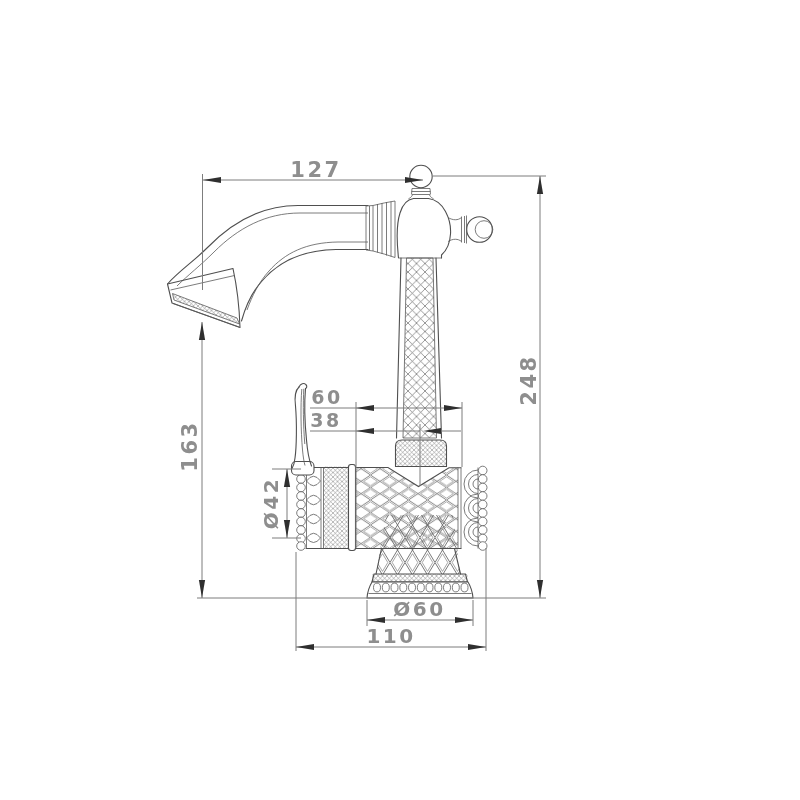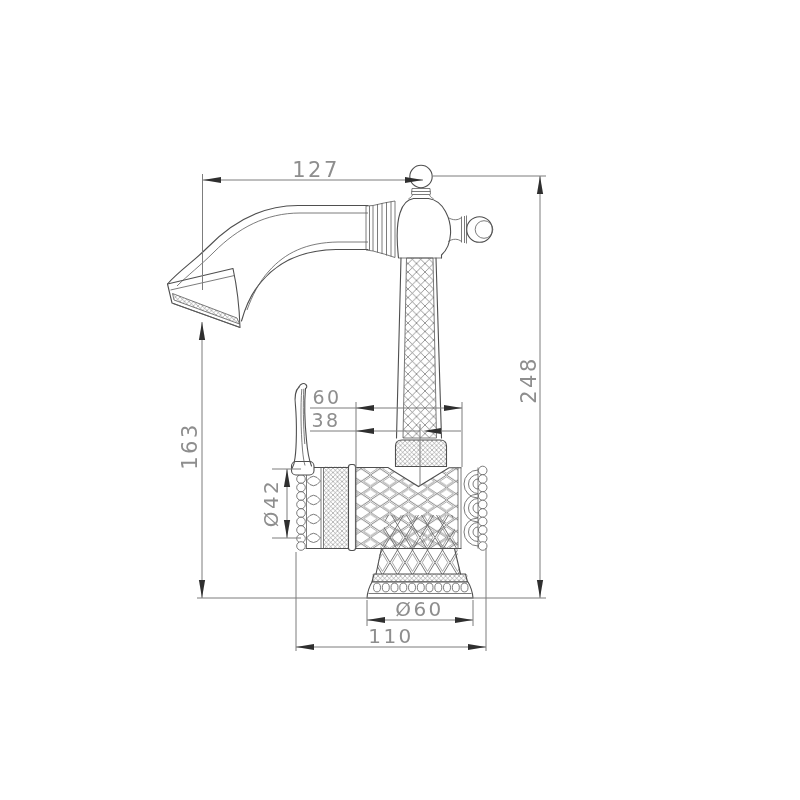--- a/index.html
+++ b/index.html
@@ -1,16 +1,16 @@
 <!DOCTYPE html>
 <html><head>
 <meta charset="utf-8">
 <style>
   html,body{margin:0;padding:0;background:#ffffff;}
-  .stage{width:800px;height:800px;position:relative;background:#fff;overflow:hidden;}
+  .stage{width:800px;height:800px;position:relative;background:#fff;overflow:hidden;font-weight:bold;}
   svg{display:block;}
   text{font-family:"DejaVu Sans","Liberation Sans",sans-serif;fill:#8e8e8e;letter-spacing:2.5px;}
   .dim-line{stroke:#7d7d7d;stroke-width:1;fill:none;}
   .arrow{fill:#2f2f2f;stroke:none;}
   .part{stroke:#4f4f4f;stroke-width:1.1;fill:none;stroke-linecap:round;}
   .part-thin{stroke:#5a5a5a;stroke-width:0.8;fill:none;}
   .white-fill{fill:#ffffff;}
 </style>
 </head>
 <body>

